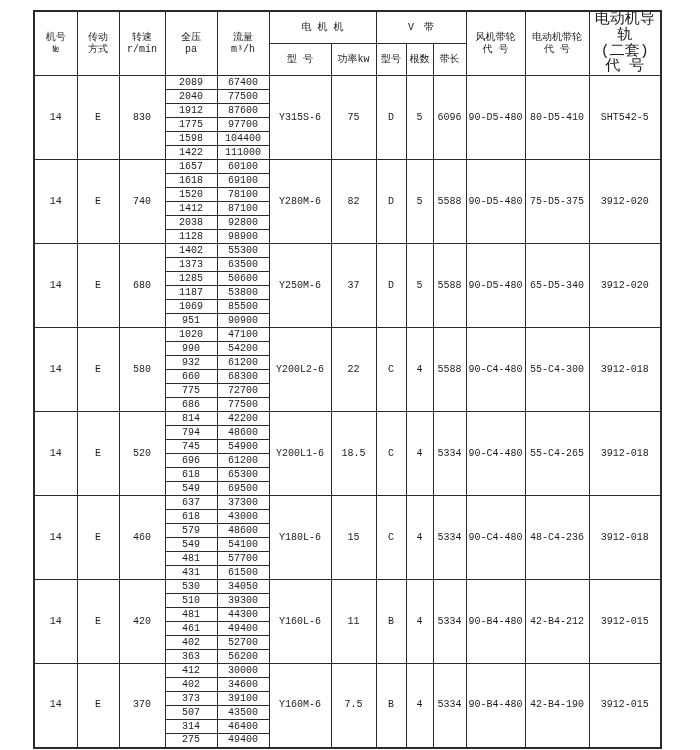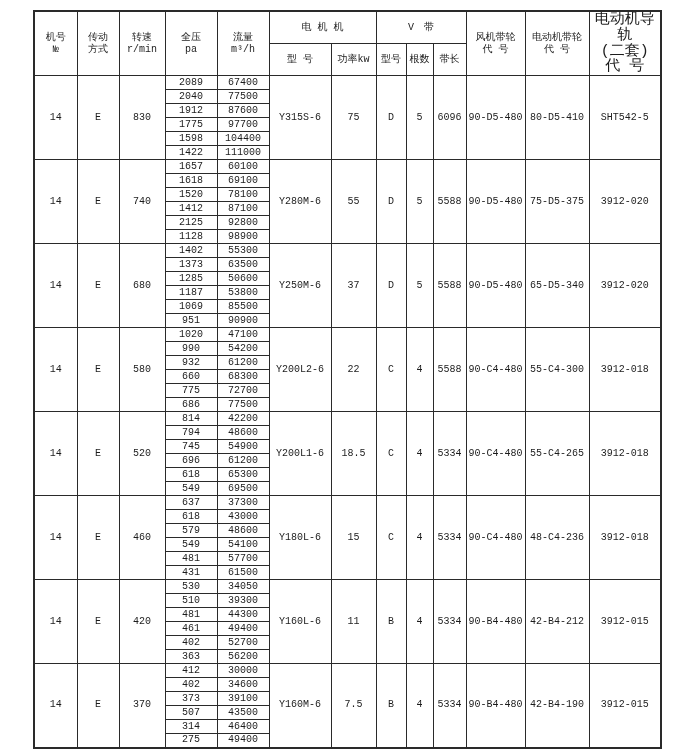--- a/index.html
+++ b/index.html
@@ -124,42 +124,42 @@
           <td>1422</td>
           <td>111000</td>
         </tr>
         <tr>
           <td rowspan="6">14</td>
           <td rowspan="6">E</td>
           <td rowspan="6">740</td>
           <td>1657</td>
           <td>60100</td>
           <td rowspan="6">Y280M-6</td>
-          <td rowspan="6">55</td>
+          <td rowspan="6">82</td>
           <td rowspan="6">D</td>
           <td rowspan="6">5</td>
           <td rowspan="6">5588</td>
           <td rowspan="6">90-D5-480</td>
           <td rowspan="6">75-D5-375</td>
           <td rowspan="6">3912-020</td>
         </tr>
         <tr>
           <td>1618</td>
           <td>69100</td>
         </tr>
         <tr>
           <td>1520</td>
           <td>78100</td>
         </tr>
         <tr>
           <td>1412</td>
           <td>87100</td>
         </tr>
         <tr>
-          <td>2125</td>
+          <td>2038</td>
           <td>92800</td>
         </tr>
         <tr>
           <td>1128</td>
           <td>98900</td>
         </tr>
         <tr>
           <td rowspan="6">14</td>
           <td rowspan="6">E</td>
           <td rowspan="6">680</td>

